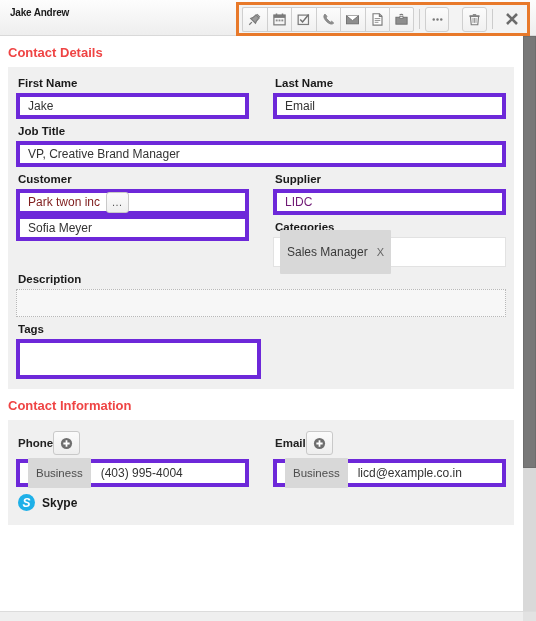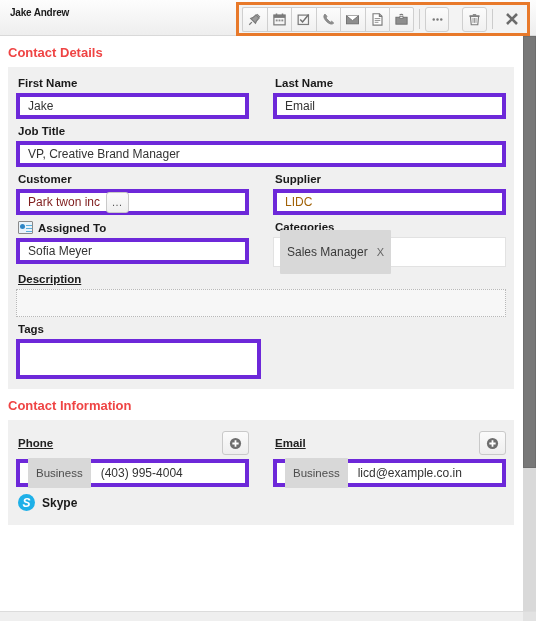--- a/index.html
+++ b/index.html
@@ -130,21 +130,21 @@
     margin: 0 8px 0 8px;
     padding: 8px 8px 10px 8px;
     box-sizing: border-box;
   }
 
   .row {
     display: flex;
     gap: 24px;
   }
   .col { flex: 1; min-width: 0; }
-  .col-full { width: 100%; text-decoration: underline; }
+  .col-full { width: 100%; }
 
   .field-label {
     font-size: 11.5px;
     font-weight: bold;
     color: #1a1a1a;
     padding: 6px 0 4px 2px;
     display: flex;
     align-items: center;
     gap: 5px;
   }
@@ -155,21 +155,21 @@
     border: 4px solid #6d28d9;
     height: 26px;
     box-sizing: border-box;
     display: flex;
     align-items: center;
     padding: 0 8px;
     font-size: 12px;
     color: #333;
     cursor: text;
   }
-  .input-box.link { color: #a16207; }
+  .input-box.link { color: #701a75; }
   .input-box.tall { height: 40px; }
   .input-box.empty-dotted {
     border: 1px dotted #b8b8b8;
     background: #f7f7f7;
     height: 28px;
   }
 
   .link-text { color: #7f1d1d; font-size: 12px; }
 
   .ellipsis-btn {
@@ -221,23 +221,22 @@
     color: #4d4d4d;
     font-size: 11.5px;
     padding: 9px 8px;
     border-radius: 1px;
     margin-right: 10px;
   }
 
   .info-label-row {
     display: flex;
     align-items: center;
-    justify-content: space-between;
+    justify-content: flex-start;
     padding: 3px 0 4px 2px;
-    text-decoration: underline;
   }
   .plus-btn {
     width: 25px;
     height: 22px;
     background: linear-gradient(to bottom, #fbfbfb, #eeeeee);
     border: 1px solid #c9c9c9;
     border-radius: 3px;
     display: flex;
     align-items: center;
     justify-content: center;
@@ -493,24 +492,20 @@
           </div>
         </div>
         <div class="col">
           <div class="field-label">Supplier</div>
           <div class="input-box link">LIDC</div>
         </div>
       </div>
 
       <div class="row">
         <div class="col">
-          <div class="field-label">
-            <span class="assigned-icon"></span>
-            <span>Assigned To</span>
-          </div>
           <div class="input-box">Sofia Meyer</div>
         </div>
         <div class="col">
           <div class="field-label">Categories</div>
           <div class="chip-box">
             <span class="tag-chip">
               <span>Sales Manager</span>
               <span class="x">X</span>
             </span>
           </div>

